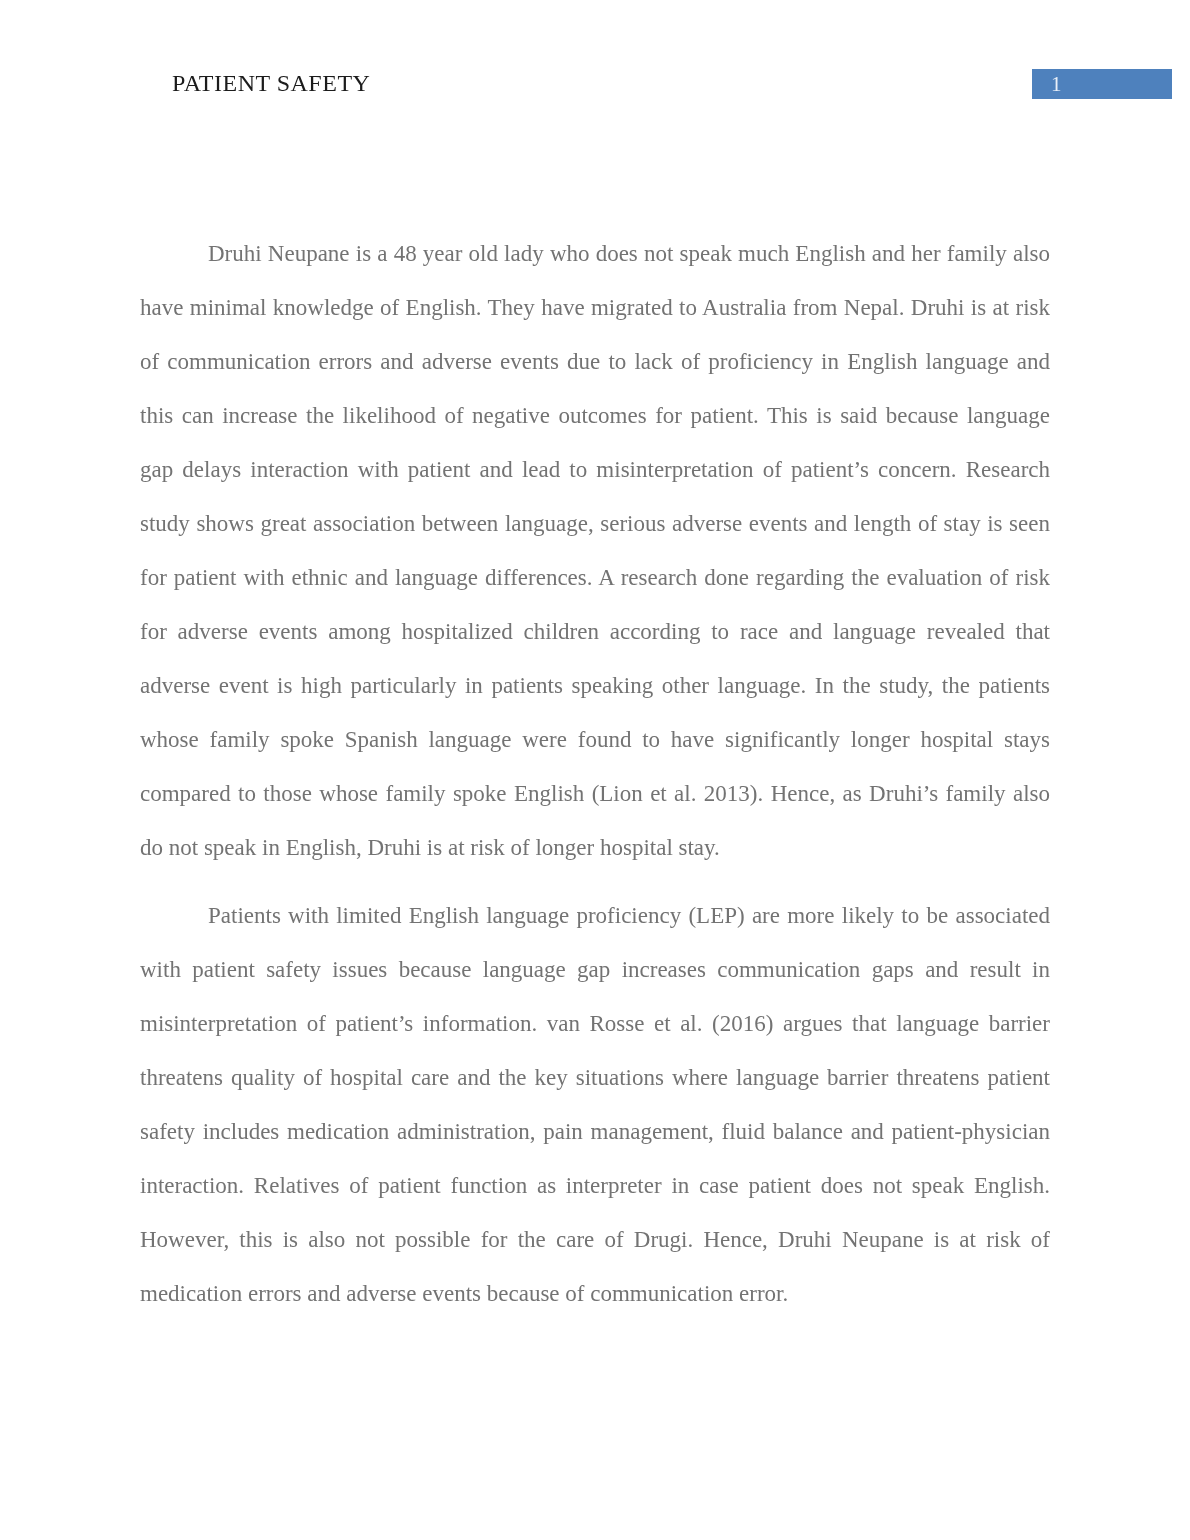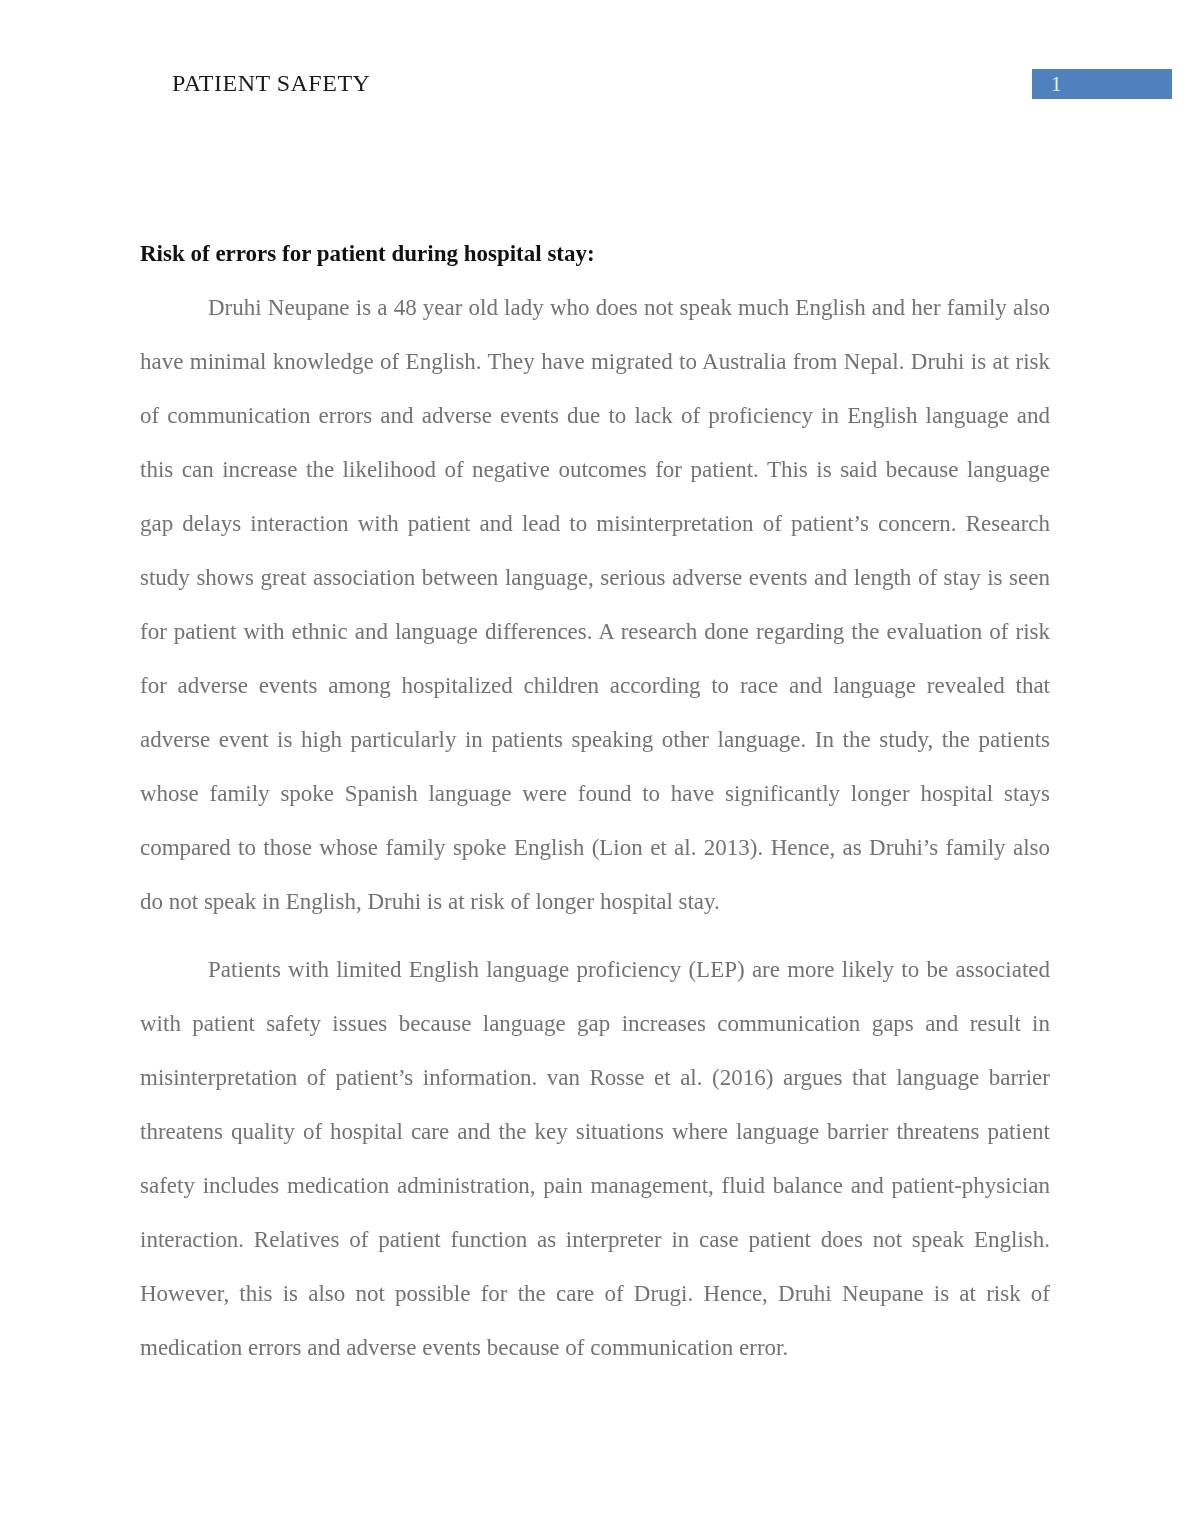--- a/index.html
+++ b/index.html
@@ -75,20 +75,19 @@
 
 <div class="page">
 
   <div class="running-head">PATIENT SAFETY</div>
 
   <div class="page-number-box">
     <span class="num">1</span>
   </div>
 
   <div class="content">
-    <h2 class="section-heading">Risk of errors for patient during hospital stay:</h2>
 
     <p class="para">Druhi Neupane is a 48 year old lady who does not speak much English and her family also have minimal knowledge of English. They have migrated to Australia from Nepal. Druhi is at risk of communication errors and adverse events due to lack of proficiency in English language and this can increase the likelihood of negative outcomes for patient. This is said because language gap delays interaction with patient and lead to misinterpretation of patient’s concern. Research study shows great association between language, serious adverse events and length of stay is seen for patient with ethnic and language differences.  A research done regarding the evaluation of risk for adverse events among hospitalized children according to race and language revealed that adverse event is high particularly in patients speaking other language. In the study, the patients whose family spoke  Spanish language were found to have significantly longer hospital stays compared to those whose family spoke English (Lion et al. 2013). Hence, as Druhi’s family also do not speak in English, Druhi is at risk of longer hospital stay.</p>
 
     <p class="para">Patients with limited English language proficiency (LEP) are more likely to be associated with patient safety issues because language gap increases communication gaps and result in misinterpretation of patient’s information. van Rosse et al. (2016) argues that language barrier threatens quality of hospital care and the key situations where language barrier threatens patient safety includes medication administration, pain management, fluid balance and patient-physician interaction. Relatives of patient function as interpreter in case patient does not speak English. However, this is also not possible for the care of Drugi.  Hence, Druhi Neupane is at risk of medication errors and adverse events because of communication error.</p>
   </div>
 
 </div>
 
 </body></html>

